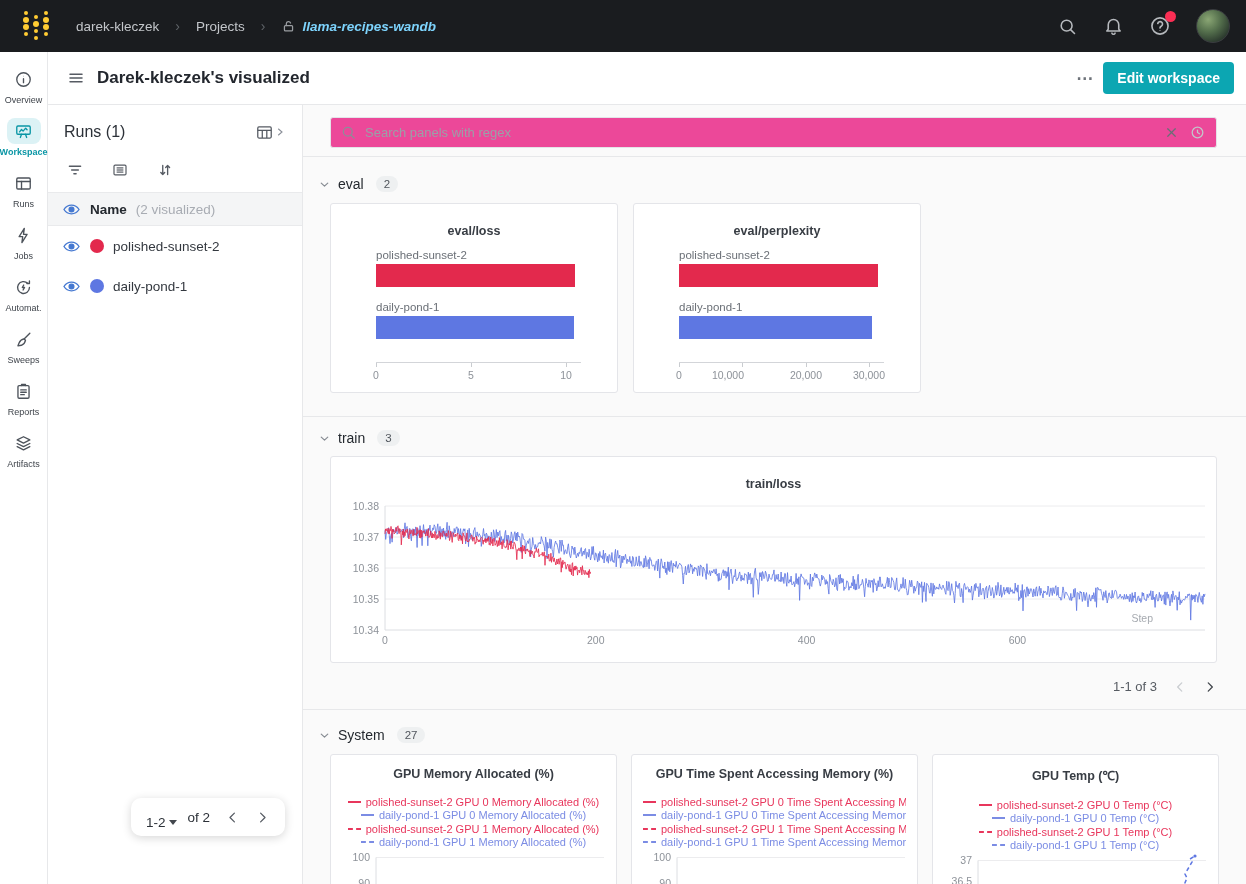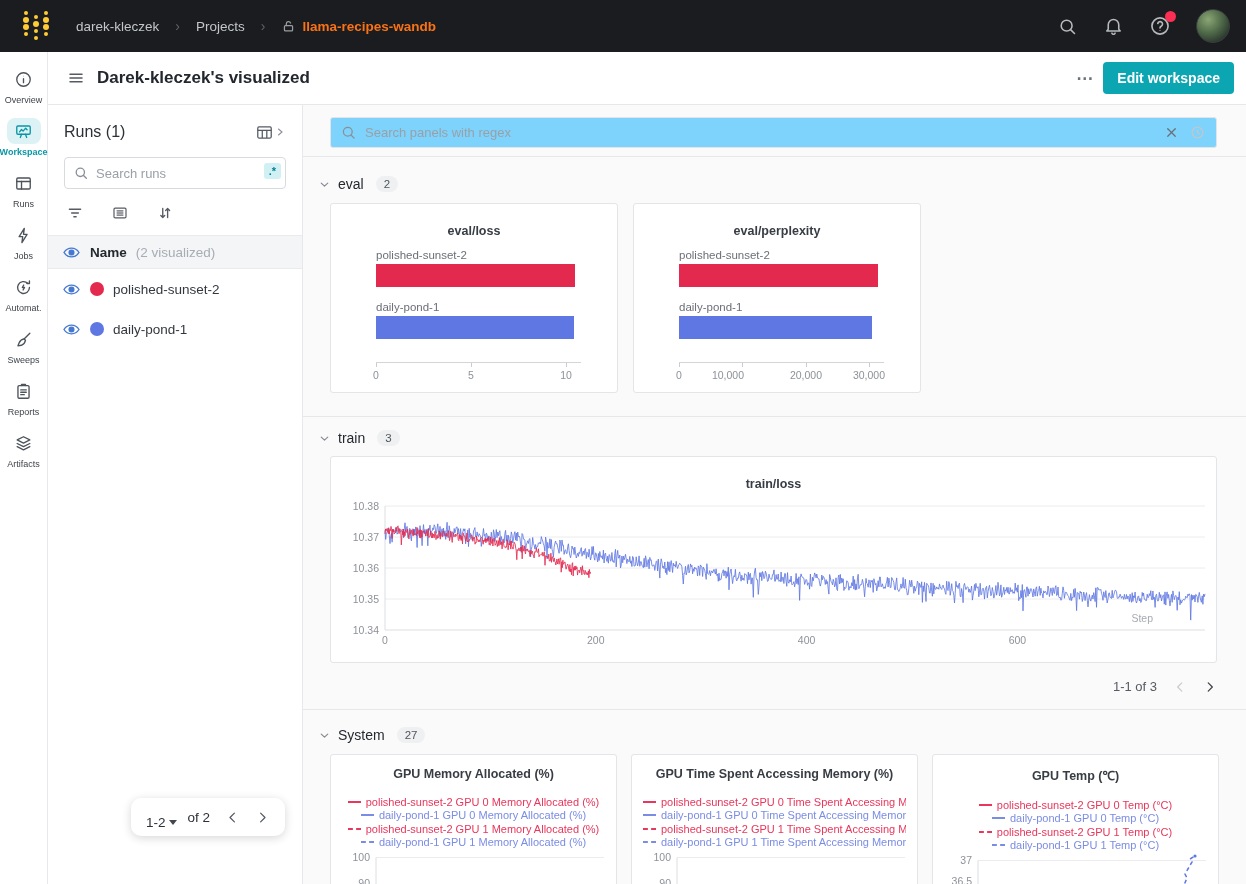--- a/index.html
+++ b/index.html
@@ -10,21 +10,21 @@
     background:#fff; color:#23272e;
   }
   svg { display:block; }
 
   
   .topnav { height:52px; background:#1a1c1f; display:flex; align-items:center; padding:0 16px; }
   .logo { width:40px; height:40px; display:flex; align-items:center; justify-content:center; cursor:pointer; }
   .crumbs { margin-left:20px; display:flex; align-items:flex-end; gap:16px; font-size:13.5px; color:#c3c6ca; }
   .crumb { cursor:pointer; }
   .crumb-sep { color:#5f6368; font-size:14px; }
-  .crumb-project { color:#f97316; font-weight:700; display:flex; align-items:center; gap:6px; }
+  .crumb-project { color:#7dd3fc; font-weight:700; display:flex; align-items:center; gap:6px;font-style:italic; }
   .crumb-project .lock { color:#9a9da1; }
   .nav-right { margin-left:auto; display:flex; align-items:center; gap:25px; color:#b6b9bd; }
   .nav-ic { cursor:pointer; position:relative; }
   .notif-dot { position:absolute; top:-4px; right:-5px; width:11px; height:11px; border-radius:50%; }
   .avatar { width:34px; height:34px; border-radius:50%; cursor:pointer;
     background:radial-gradient(circle at 35% 30%, #8aa674 0%, #55704d 40%, #2e3d30 75%, #20291f 100%);
     border:1px solid #3a3d40; }
 
   
   .app { display:flex; height:832px; }
@@ -67,21 +67,21 @@
   .runs-pagination { position:absolute; right:17px; bottom:48px; background:#fff; border-radius:10px; box-shadow:0 2px 10px rgba(0,0,0,.16); height:38px; display:flex; align-items:center; padding:0 15px; font-size:13.5px; color:#2c3138; }
   .pg-range { display:flex; align-items:center; gap:4px; cursor:pointer;margin-top:10px; }
   .caret-down { width:0; height:0; border-left:4px solid transparent; border-right:4px solid transparent; border-top:5px solid #42474e; }
   .pg-of { margin-left:10px; }
   .pg-arrow { margin-left:15px; color:#565b63; cursor:pointer; display:flex; }
 
   
   .main { flex:1; background:#fafafa; min-width:0; overflow:hidden; }
   .panel-search-row { padding:12px 29px 0 27px; }
   .panel-search { position:relative; }
-  .panel-search-input { width:100%; height:31px; border:1px solid #e3e4e8; border-radius:3px; padding:0 64px 0 34px; font-size:13px; font-family:inherit; color:#33383f; outline:none; background:#7dd3fc; }
+  .panel-search-input { width:100%; height:31px; border:1px solid #e3e4e8; border-radius:3px; padding:0 64px 0 34px; font-size:13px; font-family:inherit; color:#33383f; outline:none; background:#ec4899; }
   .panel-search-input::placeholder { color:#9aa0a8; }
   .ps-glass { position:absolute; left:10px; top:7px; color:#8a8f98; }
   .ps-x { position:absolute; right:38px; top:8px; color:#6a6f77; cursor:pointer; }
   .ps-hist { position:absolute; right:11px; top:7px; color:#c3c6cb; cursor:pointer; }
   .main-hr { height:1px; background:#e7e8ea; }
   .mt8 { margin-top:8px; } .mt23 { margin-top:23px; } .mt15 { margin-top:15px; }
   .section-head { display:flex; align-items:center; gap:7px; padding:19px 0 0 15px; cursor:pointer; }
   .sec-chev { color:#868b92; display:flex; }
   .sec-name { font-size:14px; color:#24292f; }
   .badge { background:#eef0f1; border-radius:10px; font-size:11.5px; color:#50555c; padding:2px 8px; margin-left:5px; }
@@ -278,30 +278,20 @@
               <rect x="3.5" y="5" width="17" height="14" rx="1.5"></rect>
                 <line x1="3.5" y1="9.3" x2="20.5" y2="9.3"></line>
                 <line x1="9.2" y1="9.3" x2="9.2" y2="19"></line>
                 <line x1="14.9" y1="9.3" x2="14.9" y2="19"></line>
             </svg>
             <svg width="12" height="12" viewBox="0 0 24 24" fill="none" stroke="#8a8f98" stroke-width="2.2" stroke-linecap="round">
                 <polyline points="9,6 16,12 9,18"></polyline>
               </svg>
           </span>
         </div>
-        <div class="search-wrap">
-          <span class="si-glass">
-            <svg width="16" height="16" viewBox="0 0 24 24" fill="none" stroke="currentColor" stroke-width="2" stroke-linecap="round">
-                <circle cx="11" cy="11" r="6.2"></circle>
-                <line x1="15.8" y1="15.8" x2="20" y2="20"></line>
-              </svg>
-          </span>
-          <input class="search-input" placeholder="Search runs" style="">
-          <span class="regex-chip">.*</span>
-        </div>
         <div class="filter-row">
           <span class="fic">
             <svg width="18" height="18" viewBox="0 0 24 24" fill="none" stroke="currentColor" stroke-width="1.8" stroke-linecap="round">
               <line x1="4.5" y1="7" x2="19.5" y2="7"></line>
                 <line x1="7.5" y1="12" x2="16.5" y2="12"></line>
                 <line x1="10.5" y1="17" x2="13.5" y2="17"></line>
             </svg>
           </span>
           <span class="fic">
             <svg width="18" height="18" viewBox="0 0 24 24" fill="none" stroke="currentColor" stroke-width="1.6">

